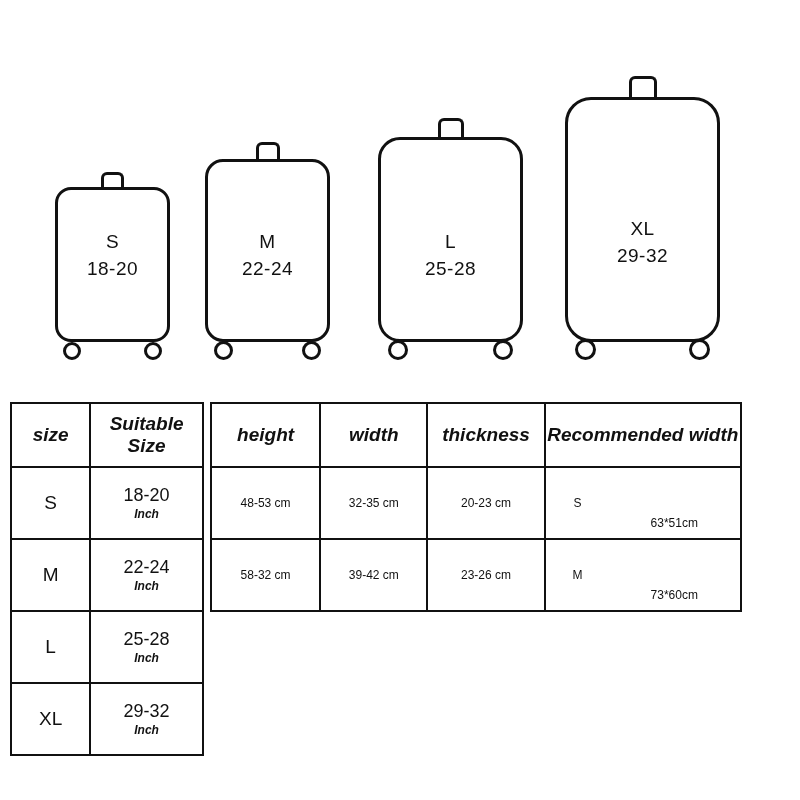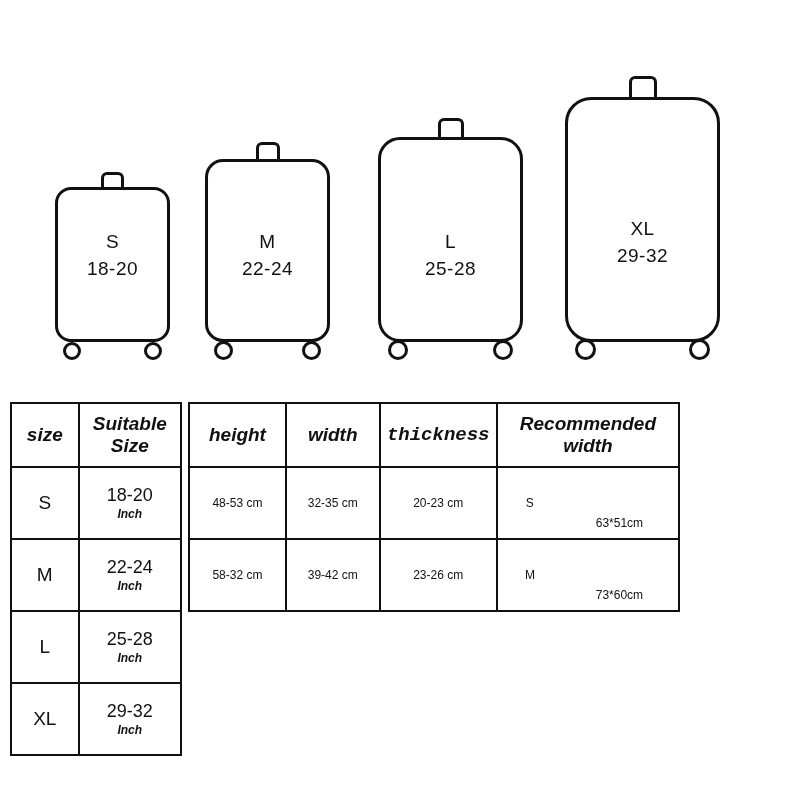--- a/index.html
+++ b/index.html
@@ -91,21 +91,21 @@
   table td, table th {
     border: 2px solid #111111;
     text-align: center;
     vertical-align: middle;
     font-weight: normal;
     color: #111111;
   }
 
   
   #size-table {
-    width: 172px;
+    width: 194px;
     margin-right: 6px;
   }
   #size-table th {
     height: 60px;
     font-size: 19px;
     font-style: italic;
     font-weight: bold;
   }
   #size-table th.col-size { width: 80px; }
   #size-table th.col-suit { width: 113px; }
@@ -120,35 +120,35 @@
   #size-table td.range-cell .num { display: block; font-size: 18px; }
   #size-table td.range-cell .unit {
     display: block;
     font-style: italic;
     font-weight: bold;
     font-size: 12px;
   }
 
   
   #dim-table {
-    width: 492px;
+    width: 532px;
   }
   #dim-table th {
     height: 60px;
     font-size: 19px;
     font-style: italic;
     font-weight: bold;
   }
   #dim-table td {
     height: 68px;
     font-size: 12px;
   }
   #dim-table .c-h { width: 122px; }
   #dim-table .c-w { width: 122px; margin-left: 46px; }
-  #dim-table .c-t { width: 122px; font-family: Liberation Mono, monospace; }
+  #dim-table .c-t { width: 122px; }
   #dim-table .c-r { width: 212px; }
 
   #dim-table td.rec-cell {
     text-align: left;
     padding-left: 0;
   }
   .rec-inner {
     display: flex;
     align-items: center;
   }

